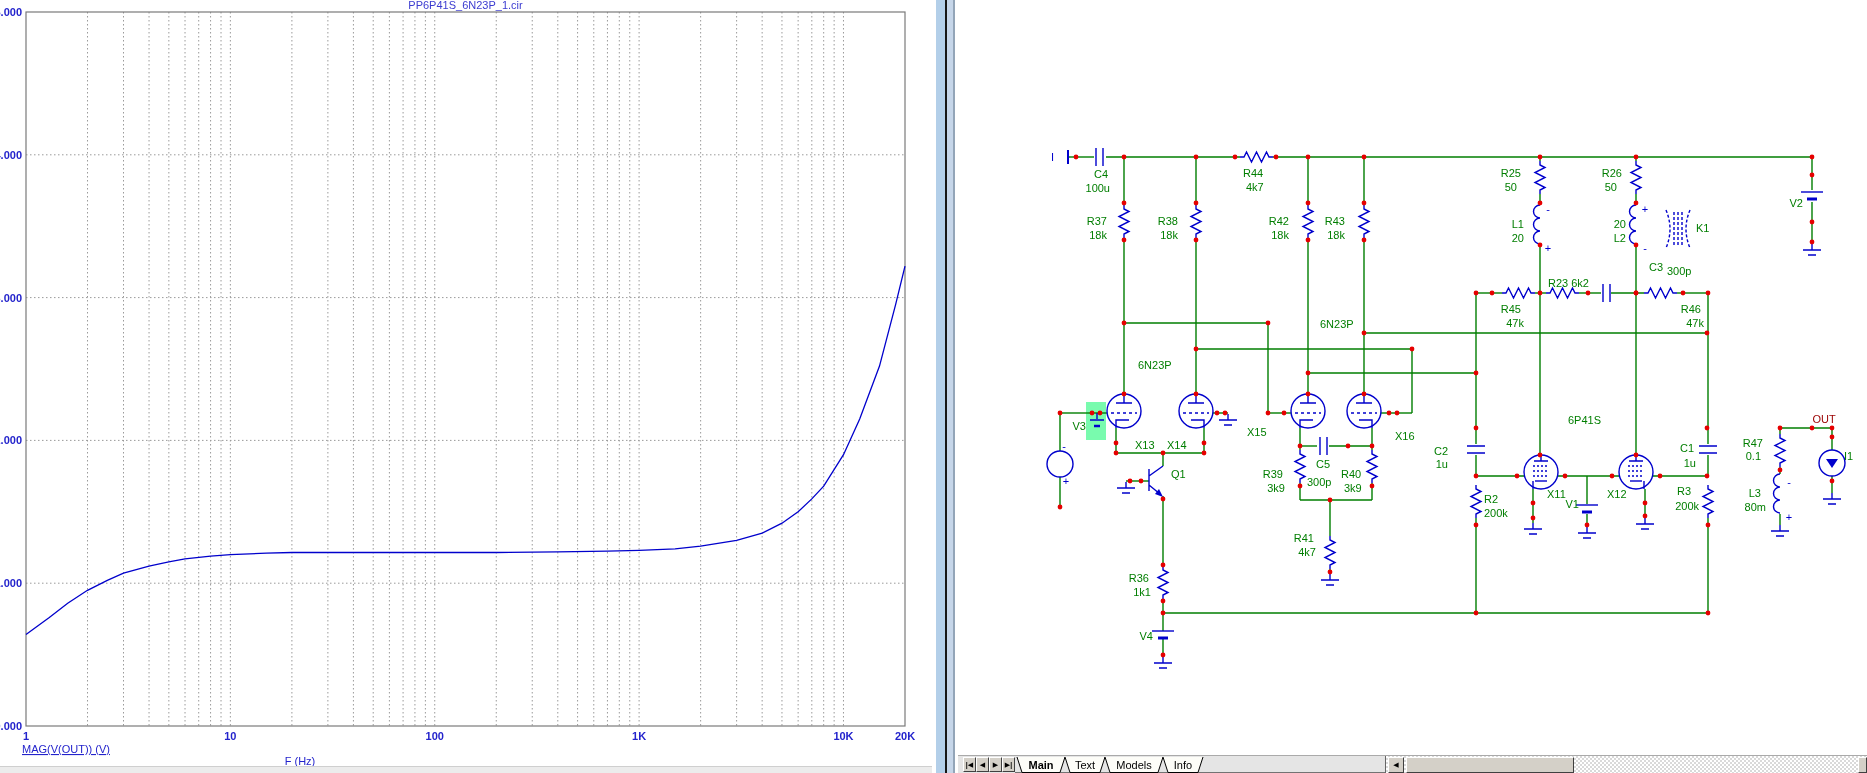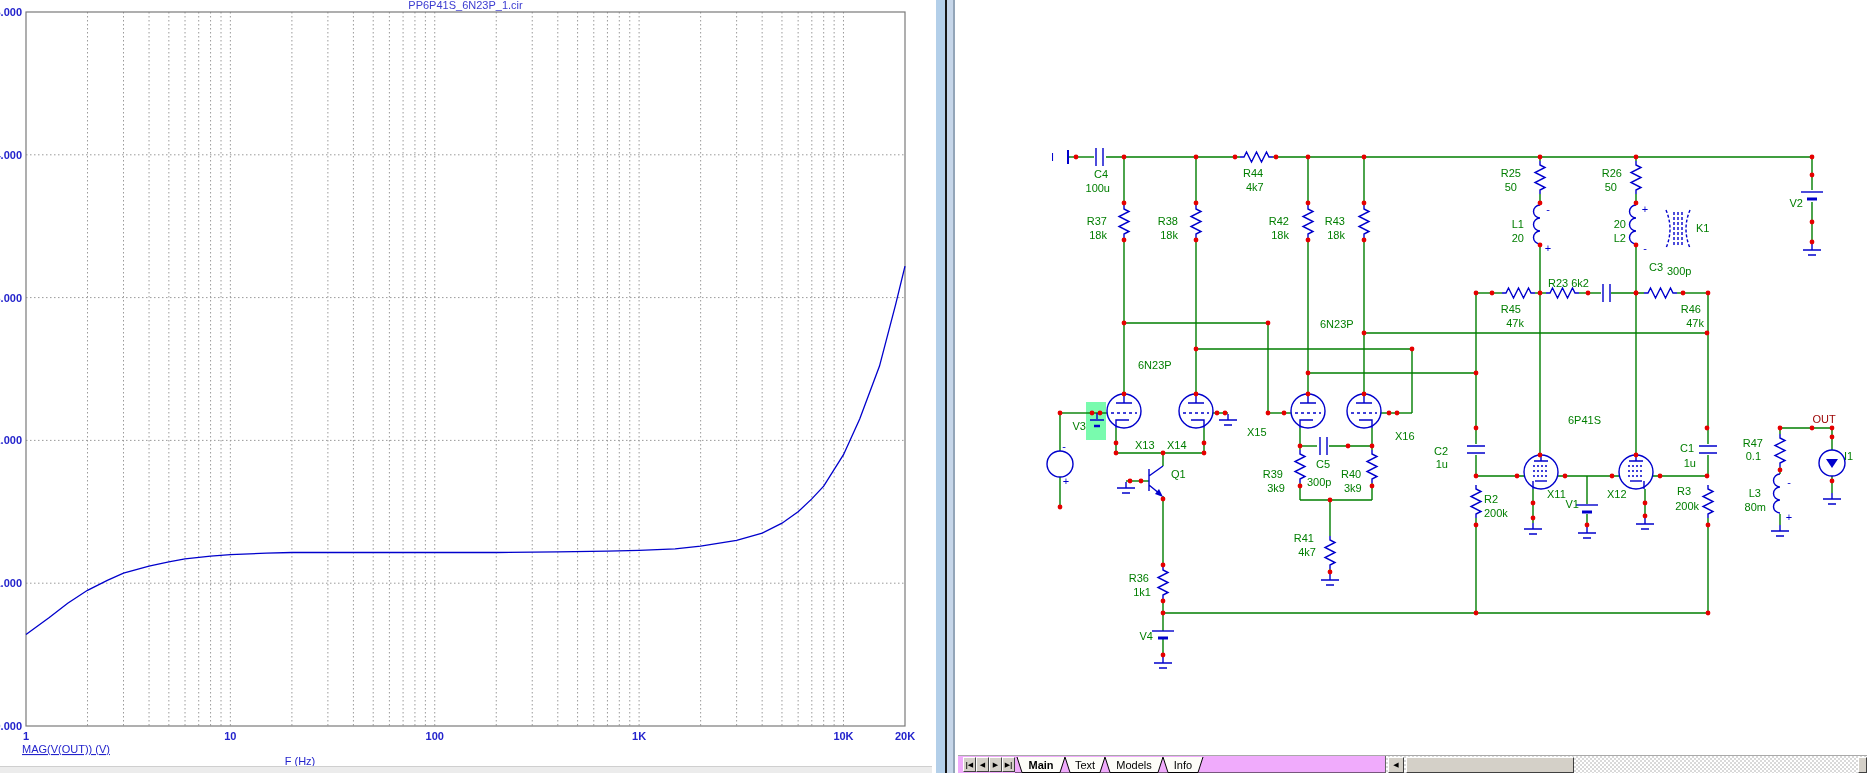--- a/index.html
+++ b/index.html
@@ -8,21 +8,21 @@
   #chart-panel{position:absolute;left:0;top:0;width:932px;height:773px;background:#fff;}
   #chart-bottom-strip{position:absolute;left:0;top:766px;width:932px;height:7px;background:#ececec;border-top:1px solid #cfcfcf;box-sizing:border-box;}
   .split{position:absolute;top:0;height:773px;}
   #sp1{left:932px;width:4px;background:#ffffff;}
   #sp2{left:936px;width:9px;background:#b3cfe9;}
   #sp3{left:945px;width:2px;background:#161616;}
   #sp4{left:947px;width:6px;background:#c6d6e9;}
   #sp5{left:953px;width:2px;background:#93a5b8;}
   #sp6{left:955px;width:3px;background:#ffffff;}
   #schematic-panel{position:absolute;left:958px;top:0;width:909px;height:755px;background:#fff;}
-  #statusbar{position:absolute;left:958px;top:755px;width:909px;height:18px;background:#f0abfc;border-top:1px solid #aaa;box-sizing:border-box;padding-left:8px;}
+  #statusbar{position:absolute;left:958px;top:755px;width:909px;height:18px;background:#e5e5e5;border-top:1px solid #aaa;box-sizing:border-box;padding-left:8px;}
   .vcrbtn{position:absolute;top:1px;width:13px;height:15px;background:#d4d0c8;
           border:1px solid;border-color:#fff #404040 #404040 #fff;box-sizing:border-box;
           font-size:7px;line-height:13px;text-align:center;color:#000;font-weight:bold;cursor:pointer;}
   #tabs-svg{position:absolute;left:57px;top:0;}
   #hscroll{position:absolute;left:427px;top:0;width:482px;height:18px;border-left:1px solid #666;box-sizing:border-box;
      background-image:linear-gradient(45deg,#d9d9d9 25%,transparent 25%,transparent 75%,#d9d9d9 75%),
                       linear-gradient(45deg,#d9d9d9 25%,transparent 25%,transparent 75%,#d9d9d9 75%);
      background-color:#fff;background-size:4px 4px;background-position:0 0,2px 2px;}
   .sbtn{position:absolute;top:1px;height:16px;background:#d4d0c8;border:1px solid;border-color:#fff #404040 #404040 #fff;
         box-sizing:border-box;font-size:7px;line-height:14px;text-align:center;cursor:pointer;}

